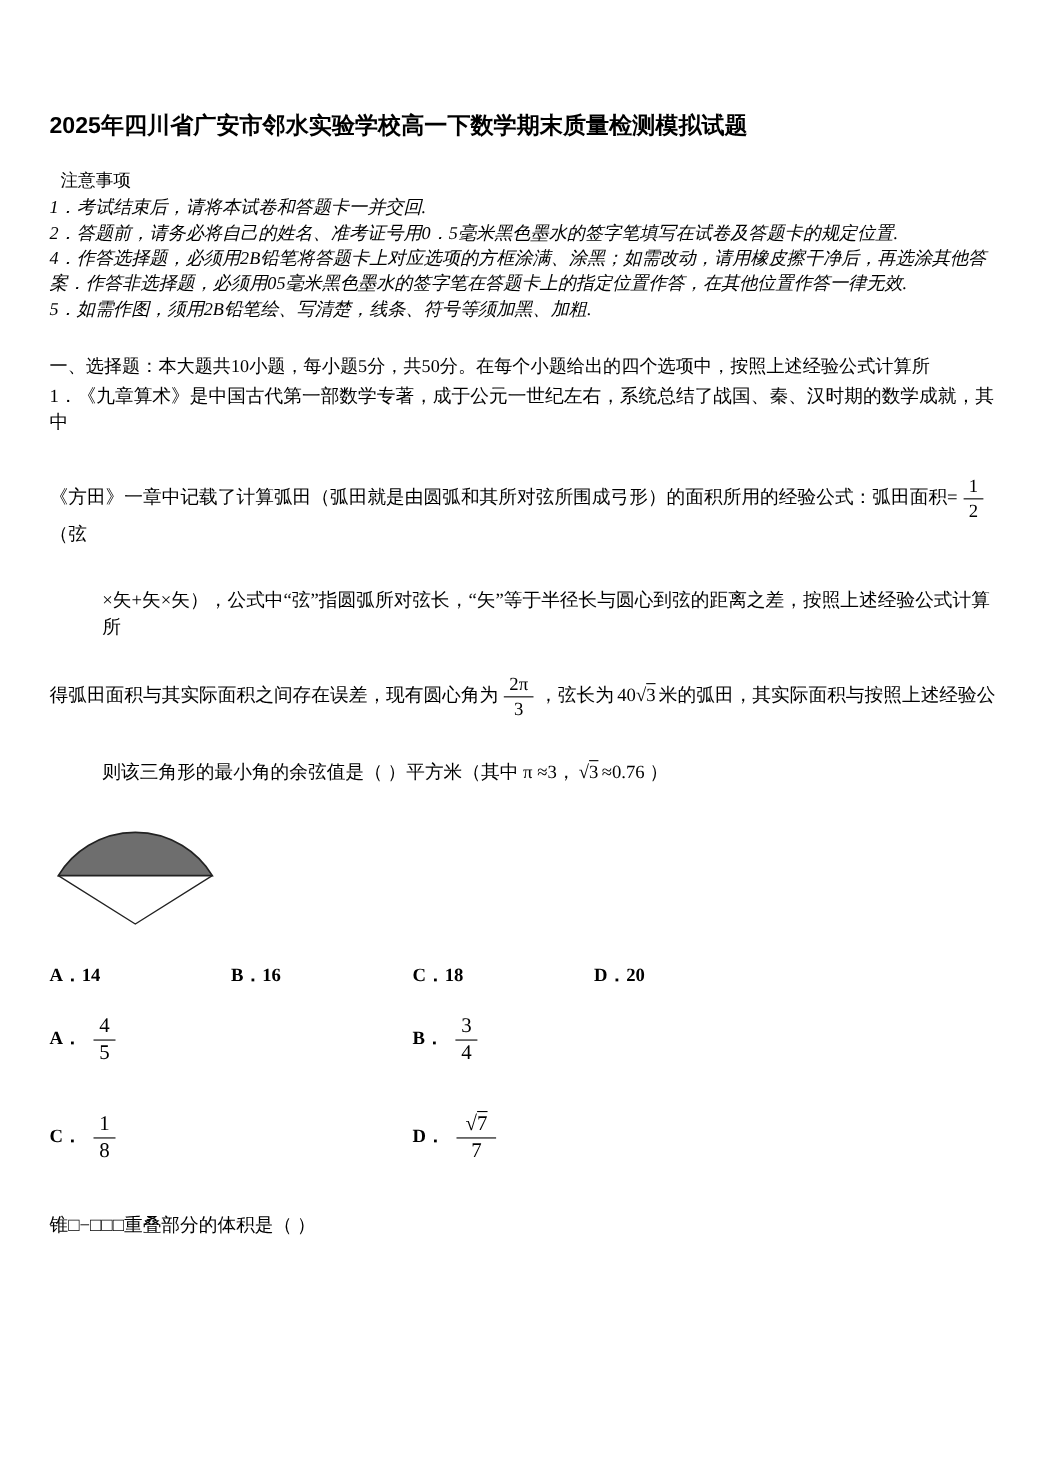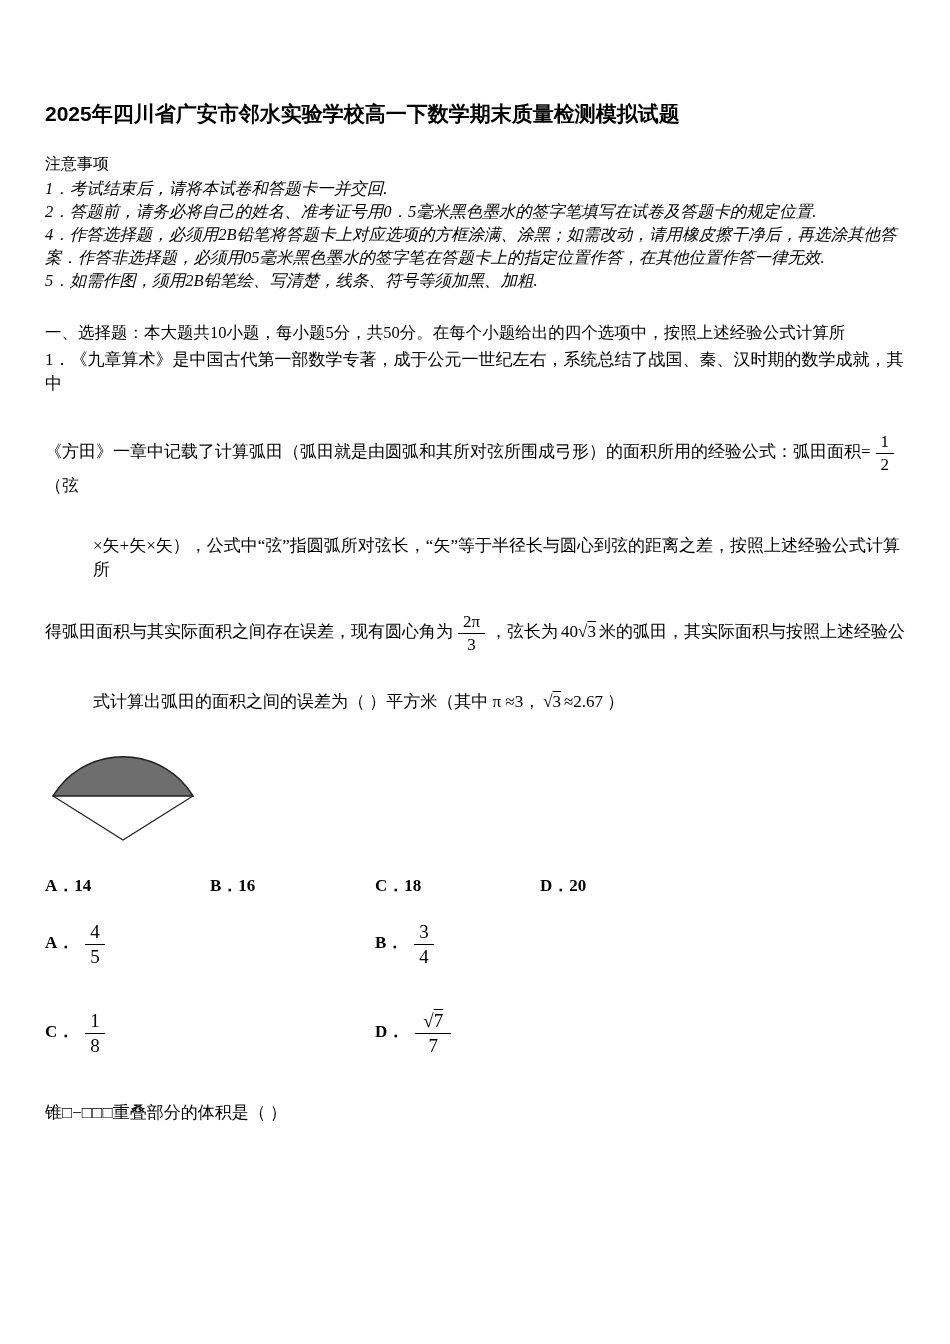--- a/index.html
+++ b/index.html
@@ -21,21 +21,21 @@
     background: #fff;
   }
   .title {
     font-family: "Liberation Sans", sans-serif;
     font-weight: bold;
     font-size: 21px;
     margin: 0 0 26px 0;
   }
   .notes-heading {
     font-size: 16px;
-    margin: 0 0 2px 0;
+    margin: 0 0 2px 10px;
   }
   .note {
     font-size: 16.5px;
     line-height: 23px;
     margin: 0;
     font-style: italic;
   }
   .section-heading {
     font-size: 16.5px;
     margin: 30px 0 0 0;
@@ -130,22 +130,22 @@
       <span>《方田》一章中记载了计算弧田（弧田就是由圆弧和其所对弦所围成弓形）的面积所用的经验公式：弧田面积=</span><span class="frac"><span class="num">1</span><span class="den">2</span></span><span>（弦</span>
     </p>
 
     <p class="qline tight">×矢+矢×矢），公式中“弦”指圆弧所对弦长，“矢”等于半径长与圆心到弦的距离之差，按照上述经验公式计算所</p>
 
     <p class="qline">
       <span>得弧田面积与其实际面积之间存在误差，现有圆心角为</span><span class="frac"><span class="num">2π</span><span class="den">3</span></span><span>，弦长为</span><span class="sqrt"><span>40</span><span>√</span><span class="rad">3</span></span><span>米的弧田，其实际面积与按照上述经验公</span>
     </p>
 
     <p class="qline tight">
-      <span>式计算出弧田的面积之间的误差为（    ）平方米（其中</span>
-      <span>π ≈3</span><span>，</span><span class="sqrt"><span>√</span><span class="rad">3</span></span><span>≈2.67</span>
+      <span>则该三角形的最小角的余弦值是（    ）平方米（其中</span>
+      <span>π ≈3</span><span>，</span><span class="sqrt"><span>√</span><span class="rad">3</span></span><span>≈0.76</span>
       <span>）</span>
     </p>
 
     <div class="figure-wrap">
       <svg width="150" height="100" viewBox="0 0 150 100">
 
         <path d="M 6 52 A 82 82 0 0 1 146 52 Z" fill="#6e6e6e" stroke="#222" stroke-width="1.5"></path>
 
         <path d="M 6 52 L 76 96 L 146 52" fill="#ffffff" fill-opacity="0" stroke="#222" stroke-width="1.2"></path>
       </svg>

